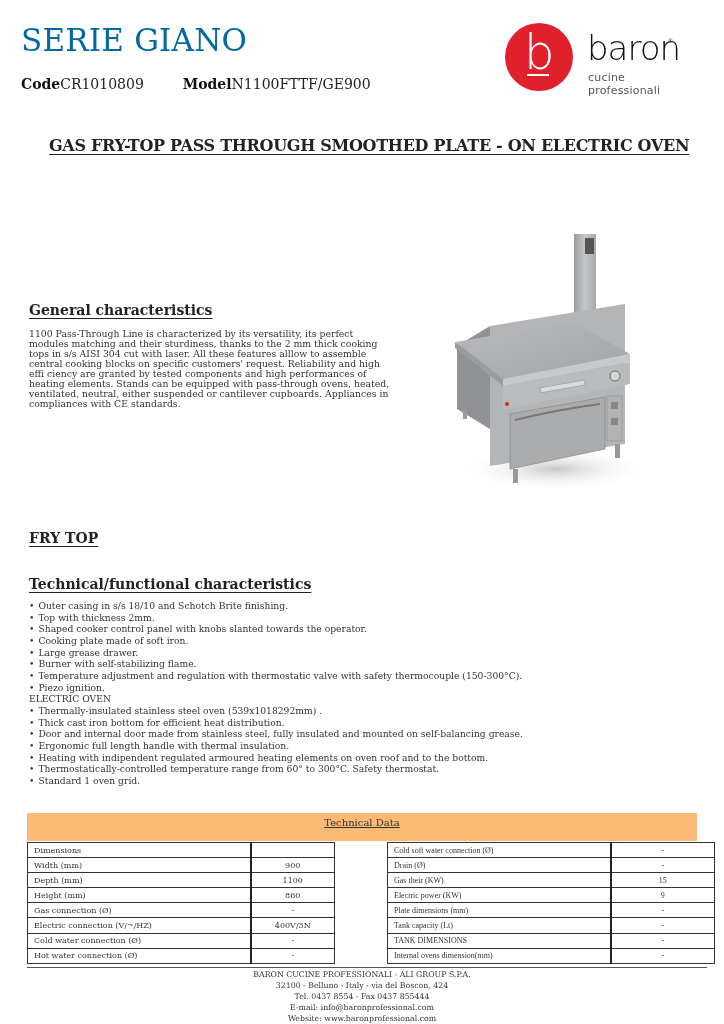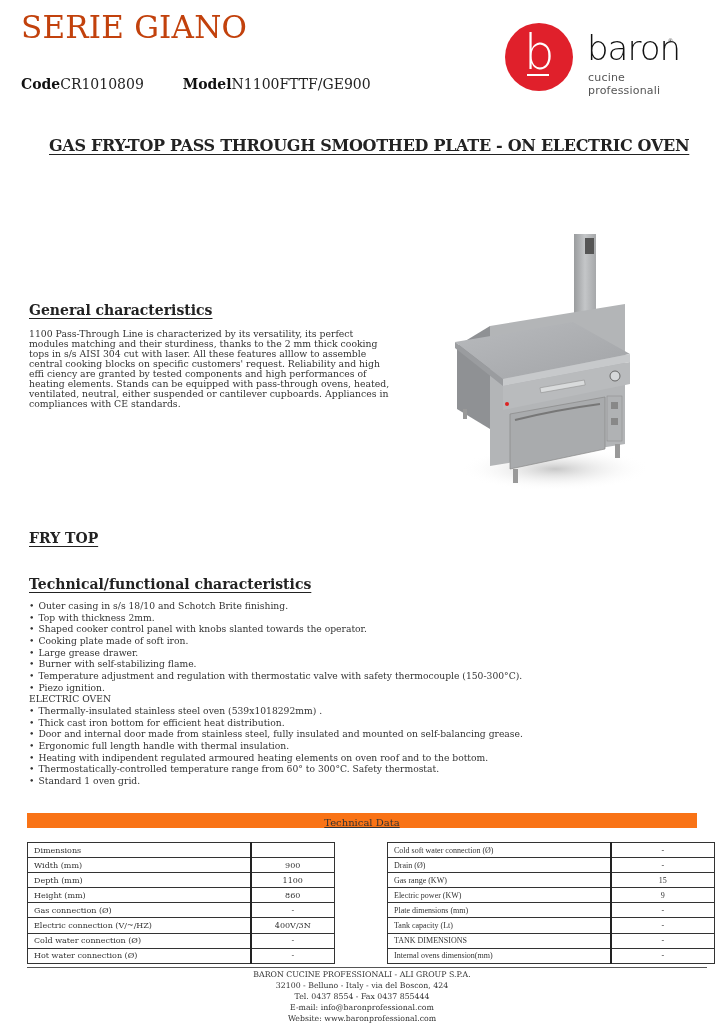--- a/index.html
+++ b/index.html
@@ -1,19 +1,19 @@
 <!DOCTYPE html>
 <html><head>
 <meta charset="utf-8">
 <style>
   * { box-sizing: border-box; margin: 0; padding: 0; }
   html, body { width: 724px; height: 1024px; background: #ffffff; overflow: hidden; }
   body { position: relative; font-family: "DejaVu Serif", "Liberation Serif", serif; color: #222; }
 
-  .series-title { position: absolute; left: 21px; top: 9px; font-size: 31px; font-weight: normal; color: #c2410c; letter-spacing: 0.2px; font-family: "DejaVu Serif", serif; }
+  .series-title { position: absolute; left: 21px; top: 22px; font-size: 31px; font-weight: normal; color: #0369a1; letter-spacing: 0.2px; font-family: "DejaVu Serif", serif; }
   .code-row { position: absolute; left: 21px; top: 76px; font-size: 14px; color: #222; white-space: nowrap; }
   .code-row .lbl { font-weight: bold; color: #111; }
   .code-row .val { }
   .code-row .gap { display: inline-block; width: 30px; }
 
   .logo { position: absolute; left: 505px; top: 23px; width: 175px; height: 65px; }
   .logo-circle { position: absolute; left: 0; top: 0; width: 68px; height: 68px; border-radius: 50%; background: #e0202b; }
   .logo-b { position: absolute; left: 19px; top: 5px; font-family: "DejaVu Sans", sans-serif; font-size: 48px; color: #fff; font-weight: 300; line-height: 1; }
   .logo-b-base { position: absolute; left: 22px; top: 51px; width: 22px; height: 2px; background: #fff; }
   .logo-word { position: absolute; left: 82px; top: 8px; font-family: "DejaVu Sans", sans-serif; font-size: 34px; color: #111; letter-spacing: -1px; line-height: 1; font-weight: 300; text-align: center; }
@@ -28,21 +28,21 @@
   .tf-heading { top: 576px; }
 
   .gc-text { position: absolute; left: 29px; top: 329px; width: 365px; font-size: 9.3px; line-height: 10px; color: #333; }
 
   .product-image { position: absolute; left: 455px; top: 234px; width: 195px; height: 262px; }
 
   .features { position: absolute; left: 29px; top: 600px; font-size: 9.2px; line-height: 11.65px; color: #333; white-space: nowrap; }
   .features li { list-style: none; }
   .features li.bullet::before { content: "\2022"; margin-right: 4px; }
 
-  .td-bar { position: absolute; left: 27px; top: 813px; width: 670px; height: 15px; background: #f97316; }
+  .td-bar { position: absolute; left: 27px; top: 813px; width: 670px; height: 28px; background: #fdba74; }
   .td-title { position: absolute; left: 0; right: 0; top: 4px; text-align: center; font-size: 10px; color: #333; text-decoration: underline; }
 
   .td-table { position: absolute; top: 842px; border-collapse: collapse; font-size: 8px; color: #333; }
   .td-left { left: 27px; width: 308px; }
   .td-right { left: 387px; width: 328px; font-family: Liberation Serif, serif; }
   .td-table td { border: 1.5px solid #333; height: 15.1px; padding: 0 6px; white-space: nowrap; }
   .td-table td.k { width: 223px; border-right: 2px solid #222; }
   .td-table td.v { text-align: center; }
 
   .footer-line { position: absolute; left: 27px; top: 967px; width: 680px; height: 1px; background: #555; }
@@ -186,21 +186,21 @@
   <tbody>
     <tr>
         <td class="k">Cold soft water connection (Ø)</td>
         <td class="v">-</td>
       </tr>
     <tr>
         <td class="k">Drain (Ø)</td>
         <td class="v">-</td>
       </tr>
     <tr>
-        <td class="k">Gas range (KW)</td>
+        <td class="k">Gas their (KW)</td>
         <td class="v">15</td>
       </tr>
     <tr>
         <td class="k">Electric power (KW)</td>
         <td class="v">9</td>
       </tr>
     <tr>
         <td class="k">Plate dimensions (mm)</td>
         <td class="v">-</td>
       </tr>

